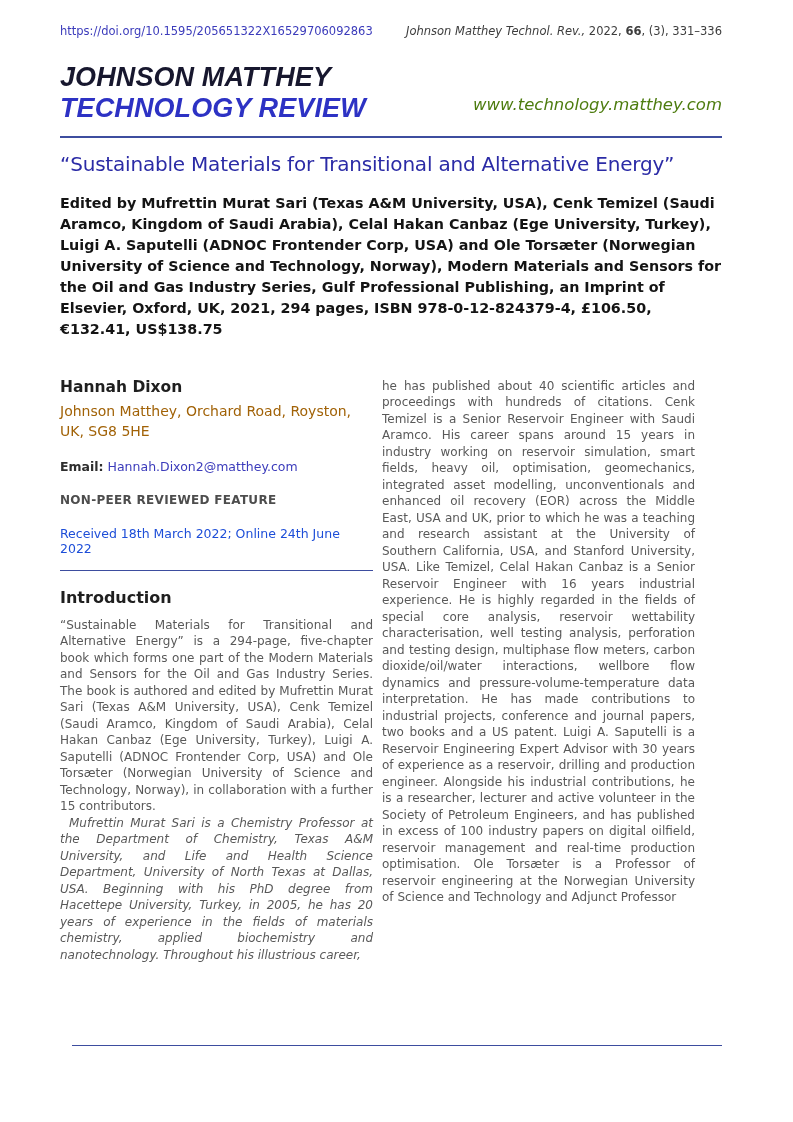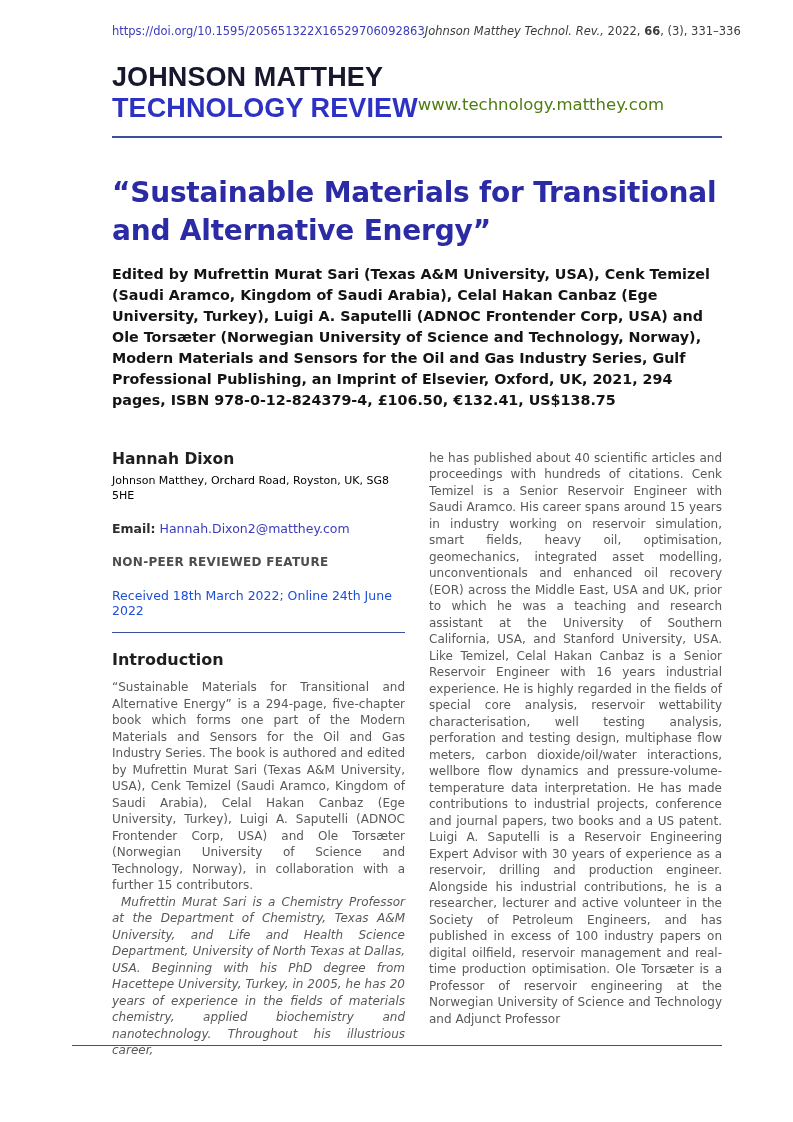--- a/index.html
+++ b/index.html
@@ -5,75 +5,76 @@
   html, body { margin: 0; padding: 0; background: #ffffff; }
   body {
     width: 793px; height: 1122px;
     font-family: "DejaVu Sans", sans-serif;
     -webkit-font-smoothing: antialiased;
   }
   .page {
     position: relative;
     width: 793px; height: 1122px;
     box-sizing: border-box;
-    padding: 25px 71px 0 112px;
+    padding: 25px 71px 0 60px;
     background: #ffffff;
     overflow: hidden;
   }
 
   
   .top-row {
     display: flex; justify-content: space-between; align-items: baseline;
     font-size: 11.5px; line-height: 1.2;
   }
   .doi-link { color: #3b3bbb; text-decoration: none; cursor: pointer; }
   .citation { color: #3d3d3d; white-space: nowrap; }
   .citation .it { font-style: italic; }
   .citation .vol { font-weight: bold; }
 
   
   .brand-row {
-    display: flex; justify-content: flex-start; align-items: flex-end;
+    display: flex; justify-content: space-between; align-items: flex-end;
     margin-top: 25px;
+    font-style: italic;
   }
   .logo { line-height: 1; }
   .logo-line1 {
     font-family: "Liberation Sans", sans-serif;
     font-weight: 700; font-size: 27px; letter-spacing: 0.1px;
     color: #17172e;
   }
   .logo-line2 {
     font-family: "Liberation Sans", sans-serif;
     font-weight: 700; font-size: 27px; letter-spacing: 0.1px;
     color: #2d32c4; margin-top: 4px;
   }
   .website {
     font-size: 16.5px; color: #4d7c0f; text-decoration: none;
     cursor: pointer; margin-bottom: 8px;
   }
   .rule-top { border: none; border-top: 2px solid #3d4d9f; margin: 14px 0 0 0; }
 
   
   .title {
-    margin: 36px 0 0 0;
-    font-size: 28px; font-weight: 700; letter-spacing: -0.2px;
+    margin: 13px 0 0 0;
+    font-size: 20px; font-weight: 400; letter-spacing: -0.2px;
     color: #2b2ba6; line-height: 1.35;
   }
   .book-info {
     margin: 15px 0 0 0;
     font-size: 14.3px; font-weight: 700; color: #141414;
     line-height: 1.47; text-align: left;
   }
 
   
-  .columns { display: flex; gap: 24px; margin-top: 38px; justify-content: flex-end; }
+  .columns { display: flex; gap: 9px; margin-top: 38px; }
   .col { width: 313px; box-sizing: border-box; }
 
   .author-name { margin: 0; font-size: 15.5px; font-weight: 700; color: #1f1f1f; }
-  .affiliation { margin: 5px 0 0 0; font-size: 11px; color: #000000; line-height: 1.45; }
+  .affiliation { margin: 5px 0 0 0; font-size: 14px; color: #a16207; line-height: 1.45; }
   .email-line { margin: 17px 0 0 0; font-size: 12.5px; }
   .email-label { font-weight: 700; color: #2e2e2e; }
   .email-link { color: #3b3bbb; text-decoration: none; cursor: pointer; }
   .feature-tag {
     margin: 19px 0 0 0; font-size: 12px; font-weight: 700;
     color: #4d4d4d; letter-spacing: 0.3px;
   }
   .received { margin: 19px 0 0 0; font-size: 12.5px; color: #1d4ed8; }
   .rule-small { border: none; border-top: 1.5px solid #3d4d9f; margin: 14px 0 0 0; }
   .section-heading { margin: 17px 0 0 0; font-size: 16px; font-weight: 700; color: #1f1f1f; }

